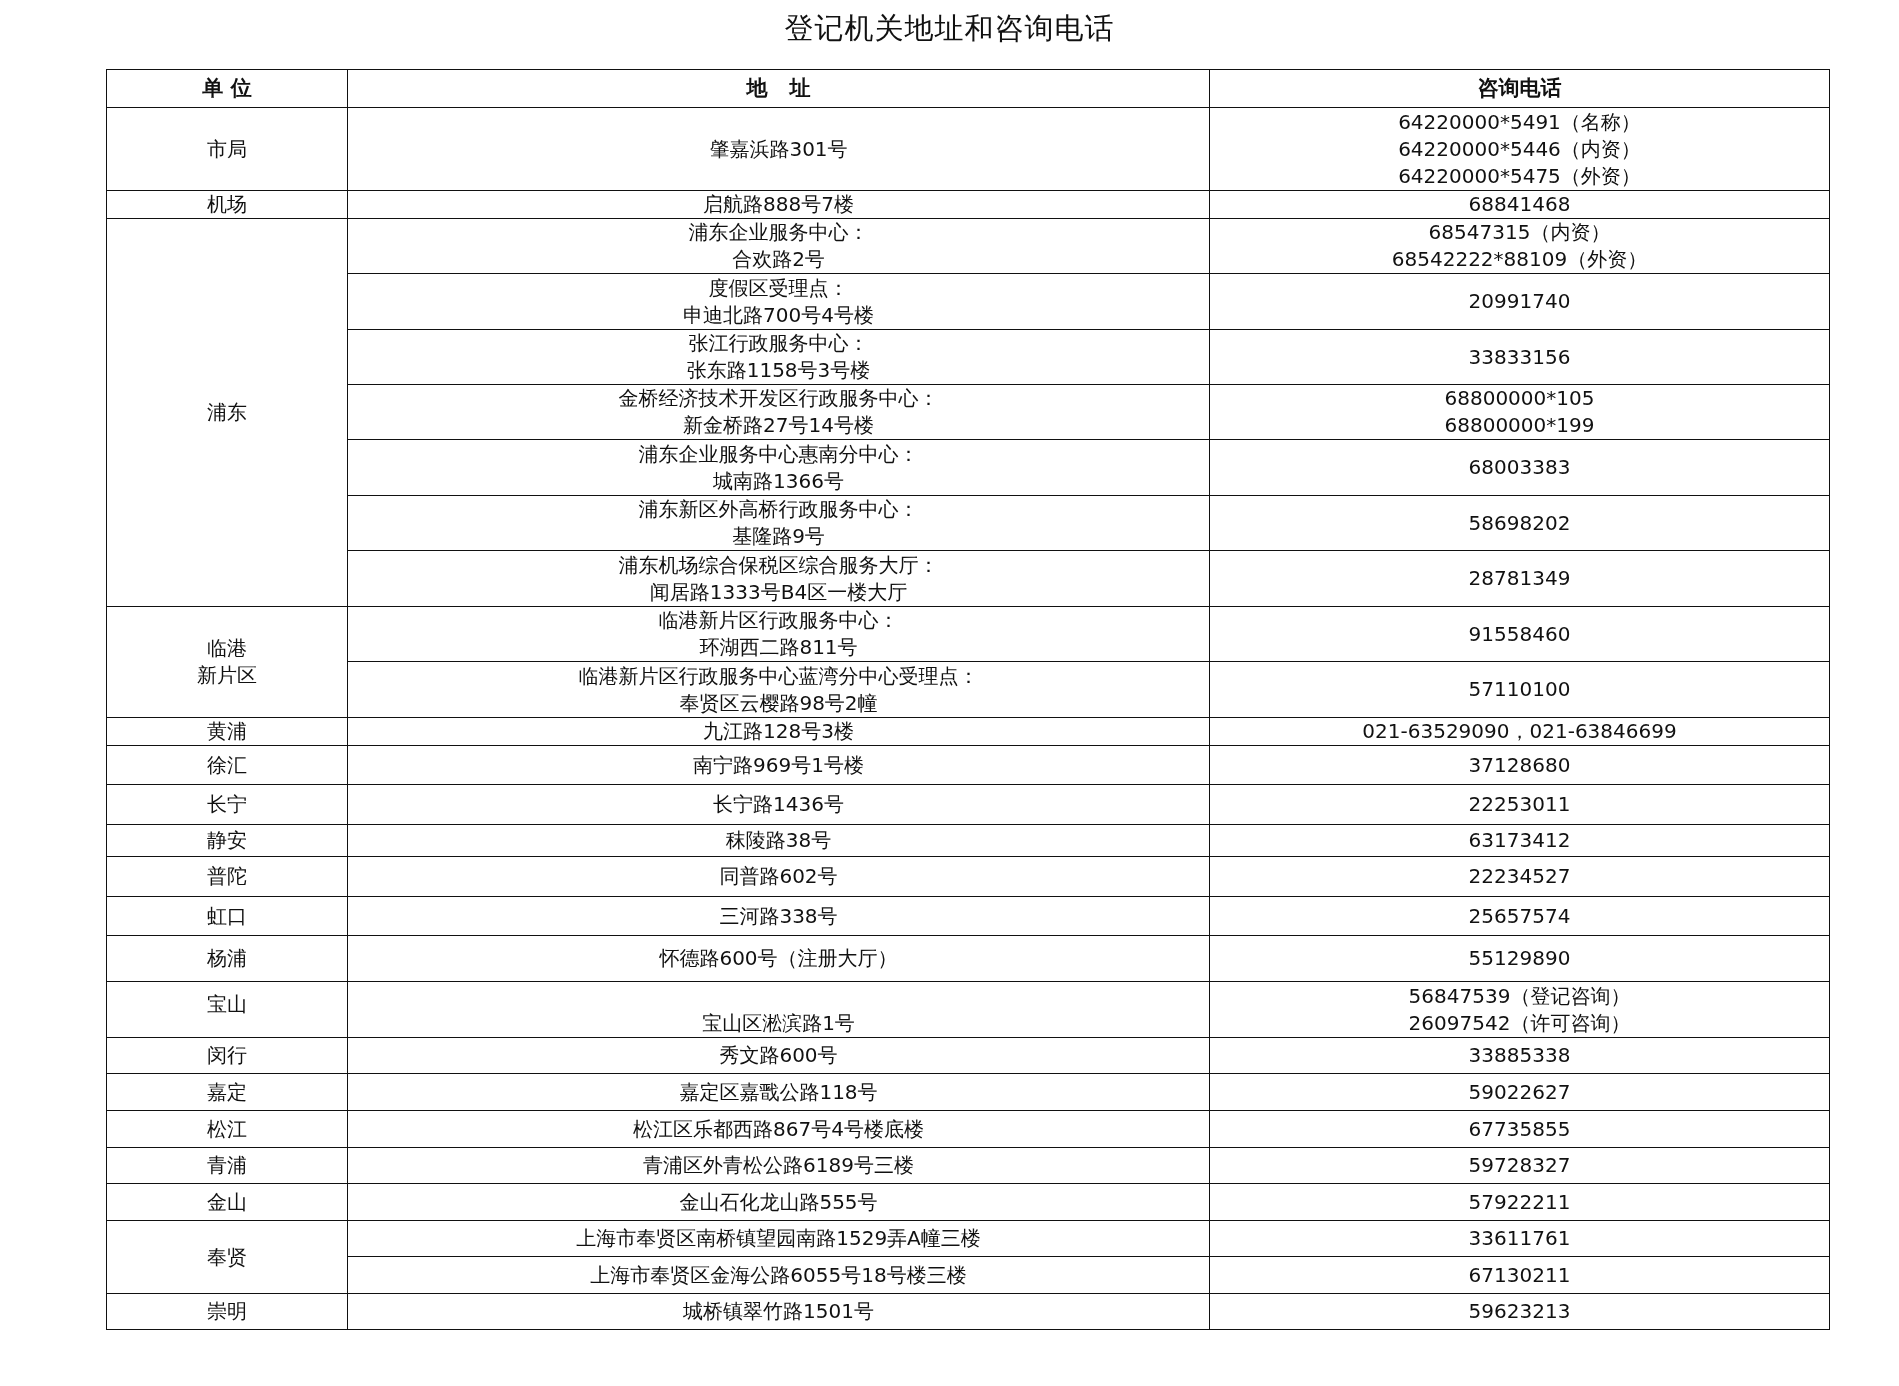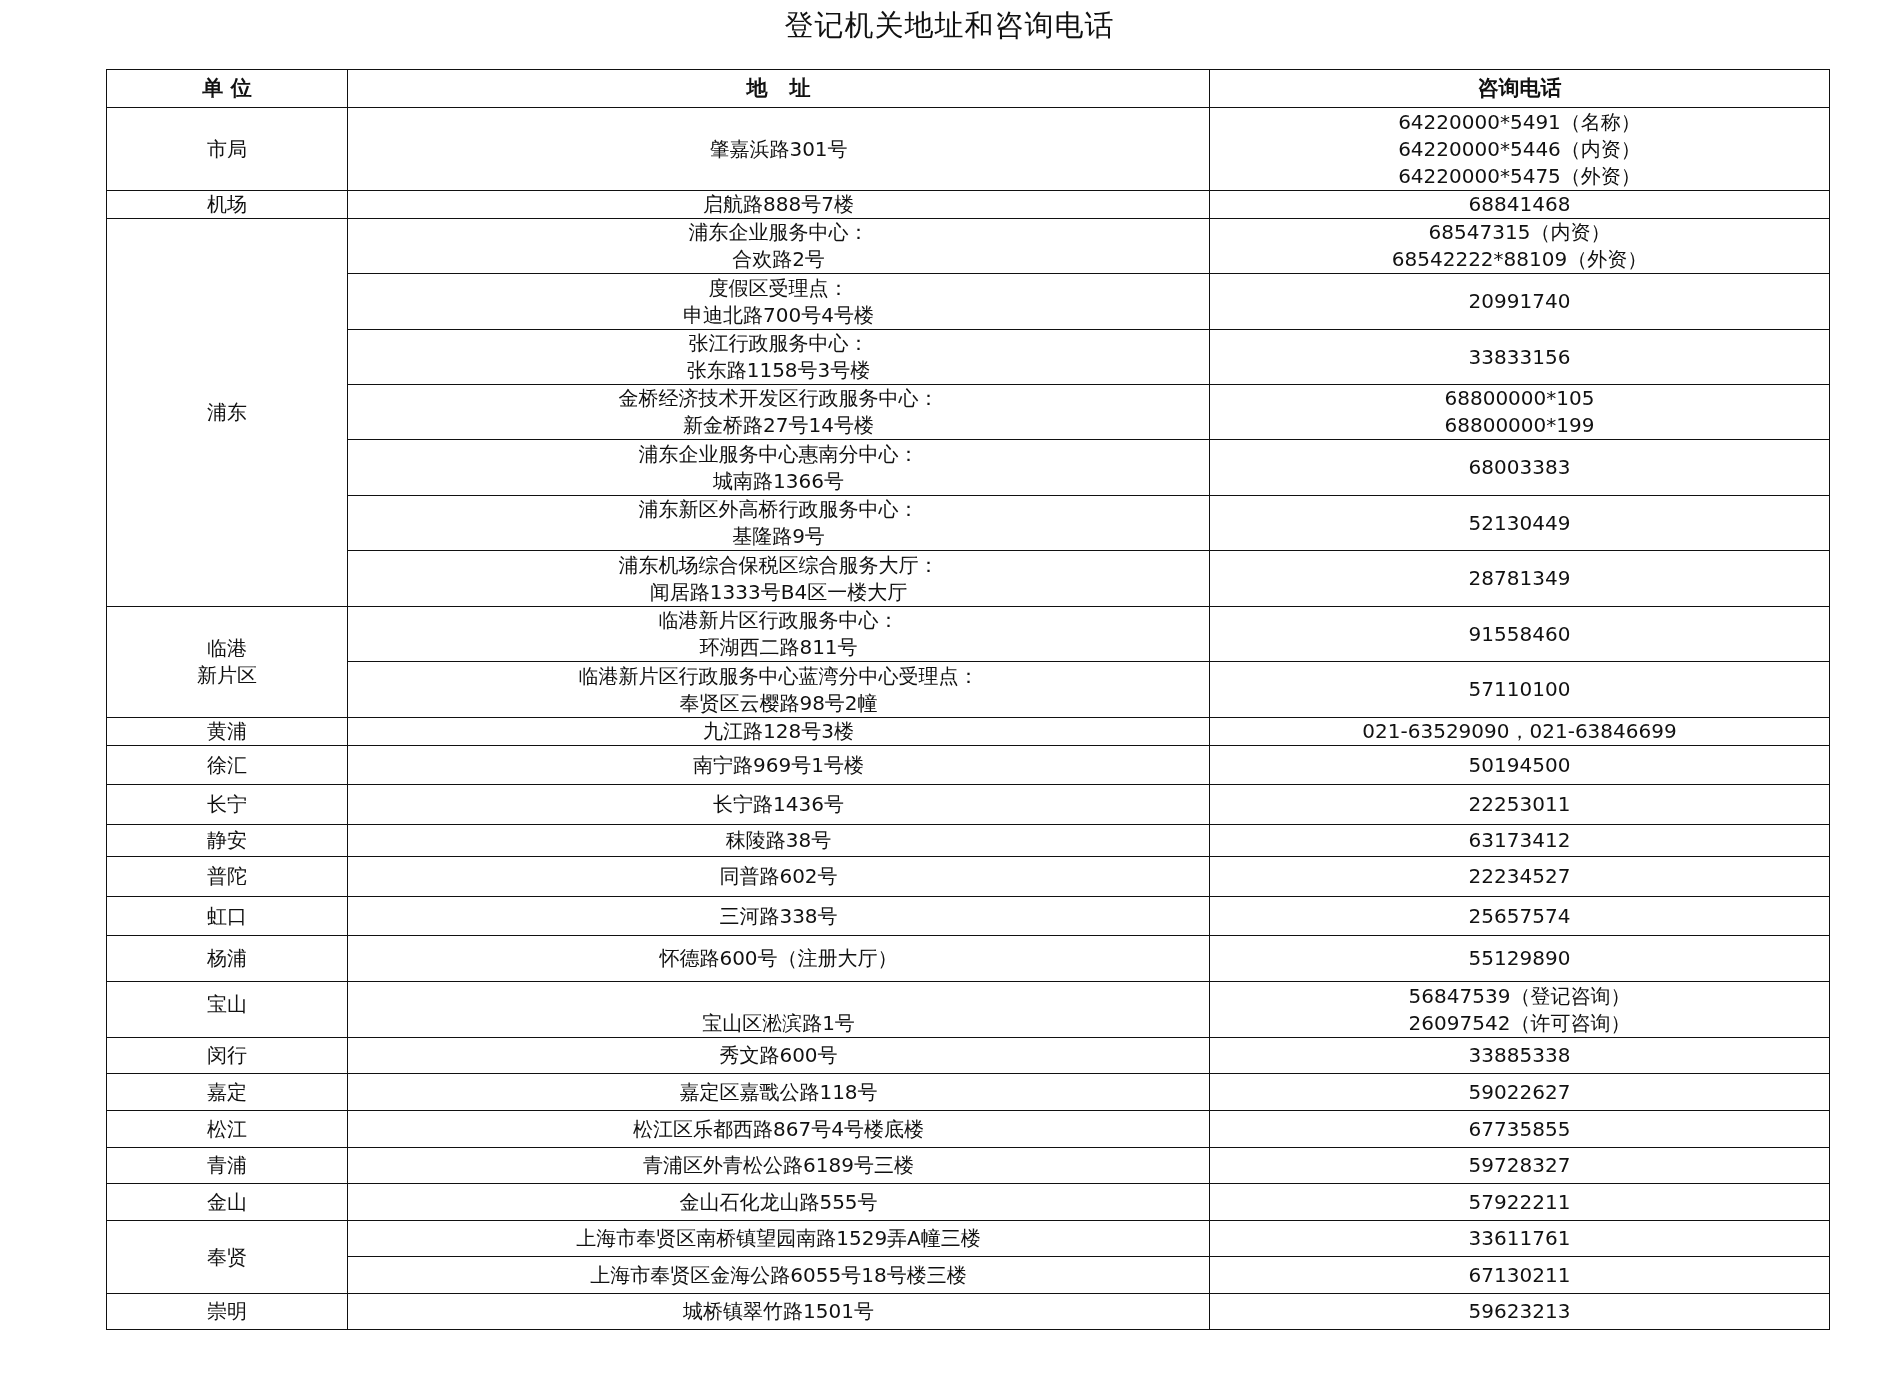--- a/index.html
+++ b/index.html
@@ -1,19 +1,19 @@
 <!DOCTYPE html>
 <html><head>
 <meta charset="utf-8">
 <style>
   html, body { margin:0; padding:0; background:#ffffff; }
   body { width:1899px; height:1386px; position:relative; overflow:hidden;
          font-family:"DejaVu Sans","Liberation Sans",sans-serif; color:#111; }
   .title { position:absolute; top:8px; left:0; width:1899px; text-align:center;
-           font-family:Liberation Mono, monospace; font-size:29px; line-height:40px; letter-spacing:1px; }
+           font-family:Liberation Serif, serif; font-size:29px; line-height:40px; letter-spacing:1px; }
   table.reg { position:absolute; left:106px; top:69px; width:1723px;
               border-collapse:collapse; table-layout:fixed; }
   table.reg td, table.reg th { border:1.6px solid #111; text-align:center; vertical-align:middle;
               padding:0; font-size:20px; line-height:27px; font-weight:normal; }
   table.reg th { font-weight:bold; font-size:21px; height:37px; }
   .c1 { width:241px; } .c2 { width:862px; } .c3 { width:620px; }
   .line { display:block; white-space:nowrap; }
   .addr-bottom { vertical-align:bottom !important; }
 </style>
 </head>
@@ -111,21 +111,21 @@
       <td>
           <span class="line">68003383</span>
         </td>
     </tr>
     <tr style="height:55px">
       <td>
           <span class="line">浦东新区外高桥行政服务中心：</span>
           <span class="line">基隆路9号</span>
         </td>
       <td>
-          <span class="line">52130449</span>
+          <span class="line">58698202</span>
         </td>
     </tr>
     <tr style="height:56px">
       <td>
           <span class="line">浦东机场综合保税区综合服务大厅：</span>
           <span class="line">闻居路1333号B4区一楼大厅</span>
         </td>
       <td>
           <span class="line">28781349</span>
         </td>
@@ -166,21 +166,21 @@
         </td>
     </tr>
     <tr style="height:39px">
       <td>
           <span class="line">徐汇</span>
         </td>
       <td>
           <span class="line">南宁路969号1号楼</span>
         </td>
       <td>
-          <span class="line">50194500</span>
+          <span class="line">37128680</span>
         </td>
     </tr>
     <tr style="height:40px">
       <td>
           <span class="line">长宁</span>
         </td>
       <td>
           <span class="line">长宁路1436号</span>
         </td>
       <td>

